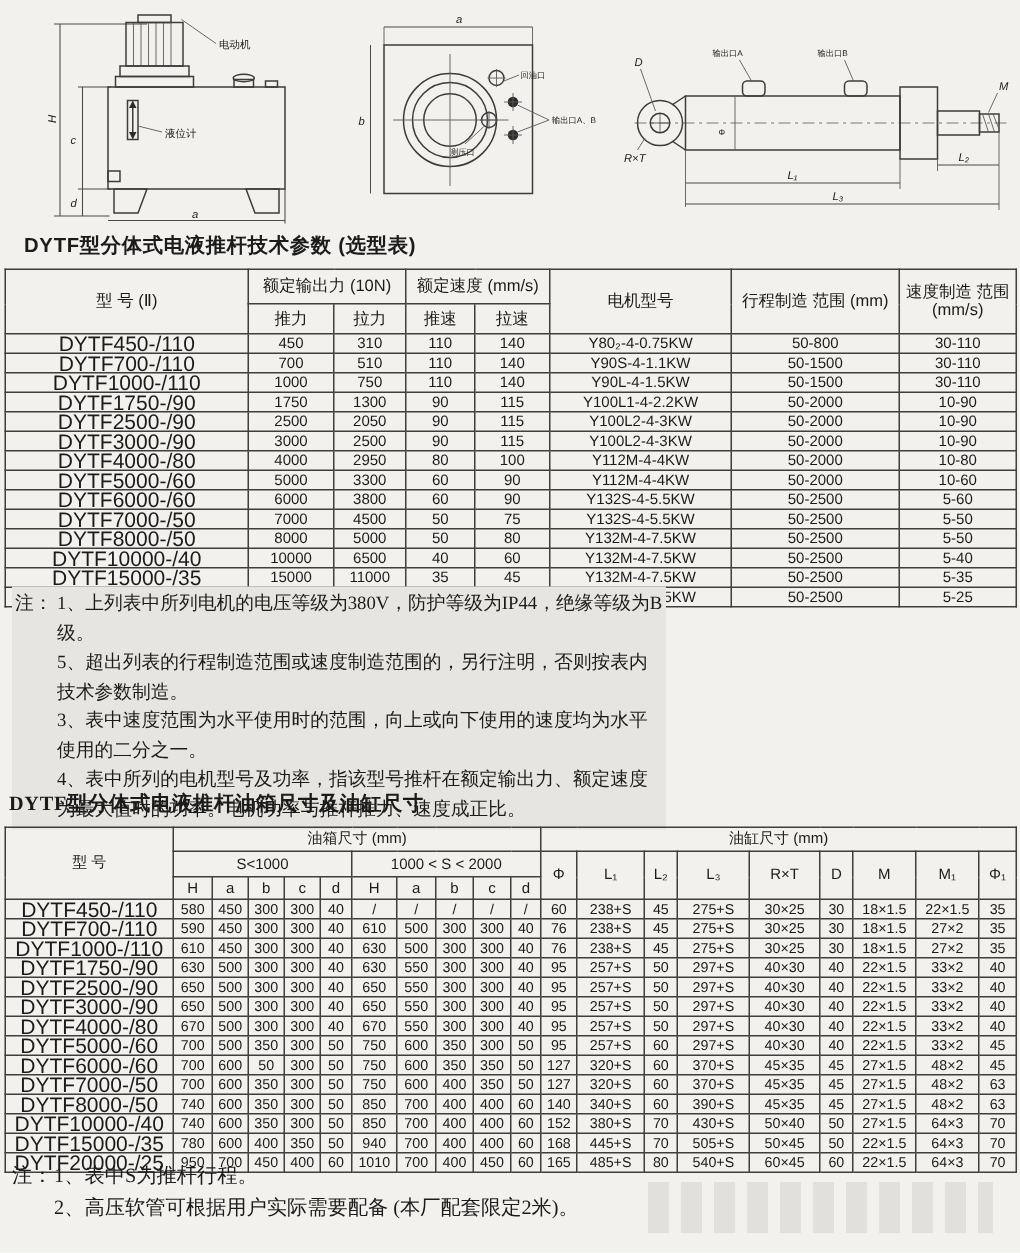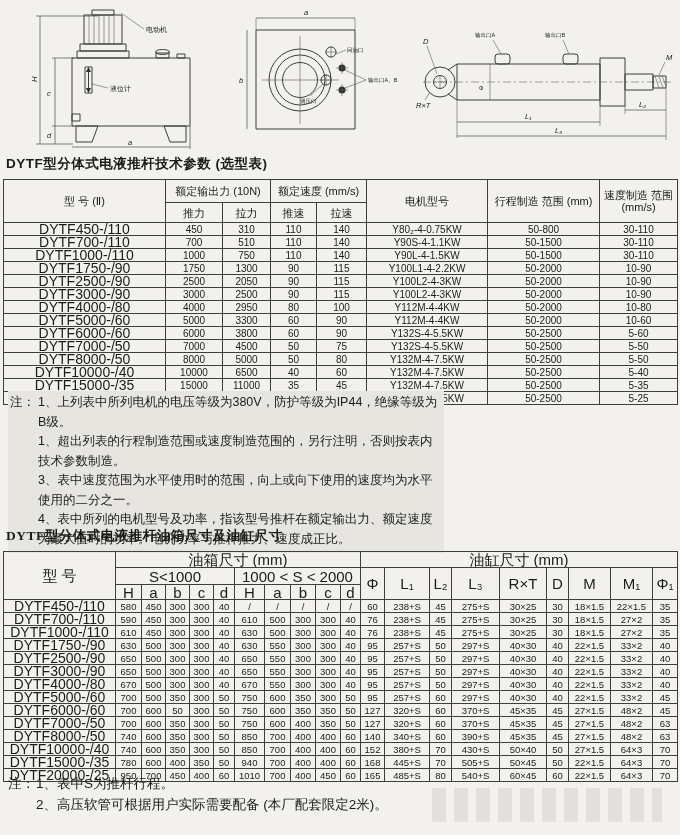--- a/index.html
+++ b/index.html
@@ -14,43 +14,43 @@
   svg line, svg rect, svg circle, svg path, svg polyline, svg polygon { vector-effect:non-scaling-stroke; }
   .ln  { stroke:#3c3c3c; stroke-width:1; fill:none; }
   .lnT { stroke:#5a5a5a; stroke-width:.6; fill:none; }
   .dim { stroke:#4a4a4a; stroke-width:.7; fill:none; }
   .cl  { stroke:#6a6a6a; stroke-width:.6; fill:none; stroke-dasharray:8 3 2 3; }
   .fil { fill:#2c2c2c; stroke:none; }
   svg text { fill:#1a1a1a; font-size:7px; font-family:inherit; }
   svg text.dimt { font-size:7.5px; font-style:italic; }
   svg text.tiny { font-size:5.5px; }
   
-  .h1 { position:absolute; left:6px; top:155px; font-size:13.5px; font-weight:bold; letter-spacing:.5px; }
+  .h1 { position:absolute; left:16px; top:155px; font-size:13.5px; font-weight:bold; letter-spacing:.5px; }
   .h2 { position:absolute; left:6px; top:527px; font-size:13.5px; font-weight:bold; letter-spacing:.5px;font-family:Liberation Serif, serif; }
   
   table { position:absolute; left:3px; border-collapse:collapse; table-layout:fixed; width:674px; }
   th, td { border:1px solid #3e3e3e; text-align:center; vertical-align:middle; padding:0; font-weight:normal; overflow:hidden; white-space:nowrap; }
   .t1 { top:179px; }
   .t1 thead th { font-size:11px; line-height:12px; white-space:normal; }
   .t1 thead tr:nth-child(1) th { height:22px; }
   .t1 thead tr:nth-child(2) th { height:19px; }
   .t1 tbody td { height:12px; font-size:10px; line-height:11px; }
   .t2 { top:551px; }
-  .t2 thead th { font-size:15px; line-height:11px; white-space:normal; }
+  .t2 thead th { font-size:10px; line-height:11px; white-space:normal; }
   .t2 thead tr:nth-child(1) th { height:15px; }
   .t2 thead tr:nth-child(2) th { height:16px; }
   .t2 thead tr:nth-child(3) th { height:14px; }
   .t2 tbody td { height:12px; font-size:9.5px; line-height:11px; }
   .t2 tbody td.model, .t1 tbody td.model { font-size:14px; }
   
   .notes { position:absolute; display:flex; }
   .notes1 { left:8px; top:391px; width:432px; font-size:12.5px; line-height:19.5px; background:#e7e5e0; padding:2px 2px 4px 2px; }
   .notes2 { left:8px; top:774px; width:640px; font-size:13.5px; line-height:20.5px; }
   .notes-label { flex:0 0 28px; }
-  .notes-body { flex:1; }
+  .notes-body { flex:1;font-family:Liberation Serif, serif; }
   .notes-body p { margin:0; }
   .ghost { position:absolute; right:18px; top:788px; width:230px; height:34px; opacity:.07;
            background:repeating-linear-gradient(90deg,#000 0 14px,transparent 14px 22px); }
 </style>
 </head>
 <body>
 
 <div class="page">
 
   <div class="drawings">
@@ -368,21 +368,21 @@
           <td>50-2500</td>
           <td>5-25</td>
         </tr>
       </tbody>
   </table>
 
   <div class="notes notes1">
     <div class="notes-label">注：</div>
     <div class="notes-body">
       <p>1、上列表中所列电机的电压等级为380V，防护等级为IP44，绝缘等级为B级。</p>
-      <p>1、超出列表的行程制造范围或速度制造范围的，另行注明，否则按表内技术参数制造。</p>
+      <p>5、超出列表的行程制造范围或速度制造范围的，另行注明，否则按表内技术参数制造。</p>
       <p>3、表中速度范围为水平使用时的范围，向上或向下使用的速度均为水平使用的二分之一。</p>
       <p>4、表中所列的电机型号及功率，指该型号推杆在额定输出力、额定速度为最大值时的功率。电机功率与推杆推力、速度成正比。</p>
     </div>
   </div>
 
   <div class="h2">DYTF型分体式电液推杆油箱尺寸及油缸尺寸</div>
 
   <table class="t2">
     <colgroup>
       <col style="width:112px">

